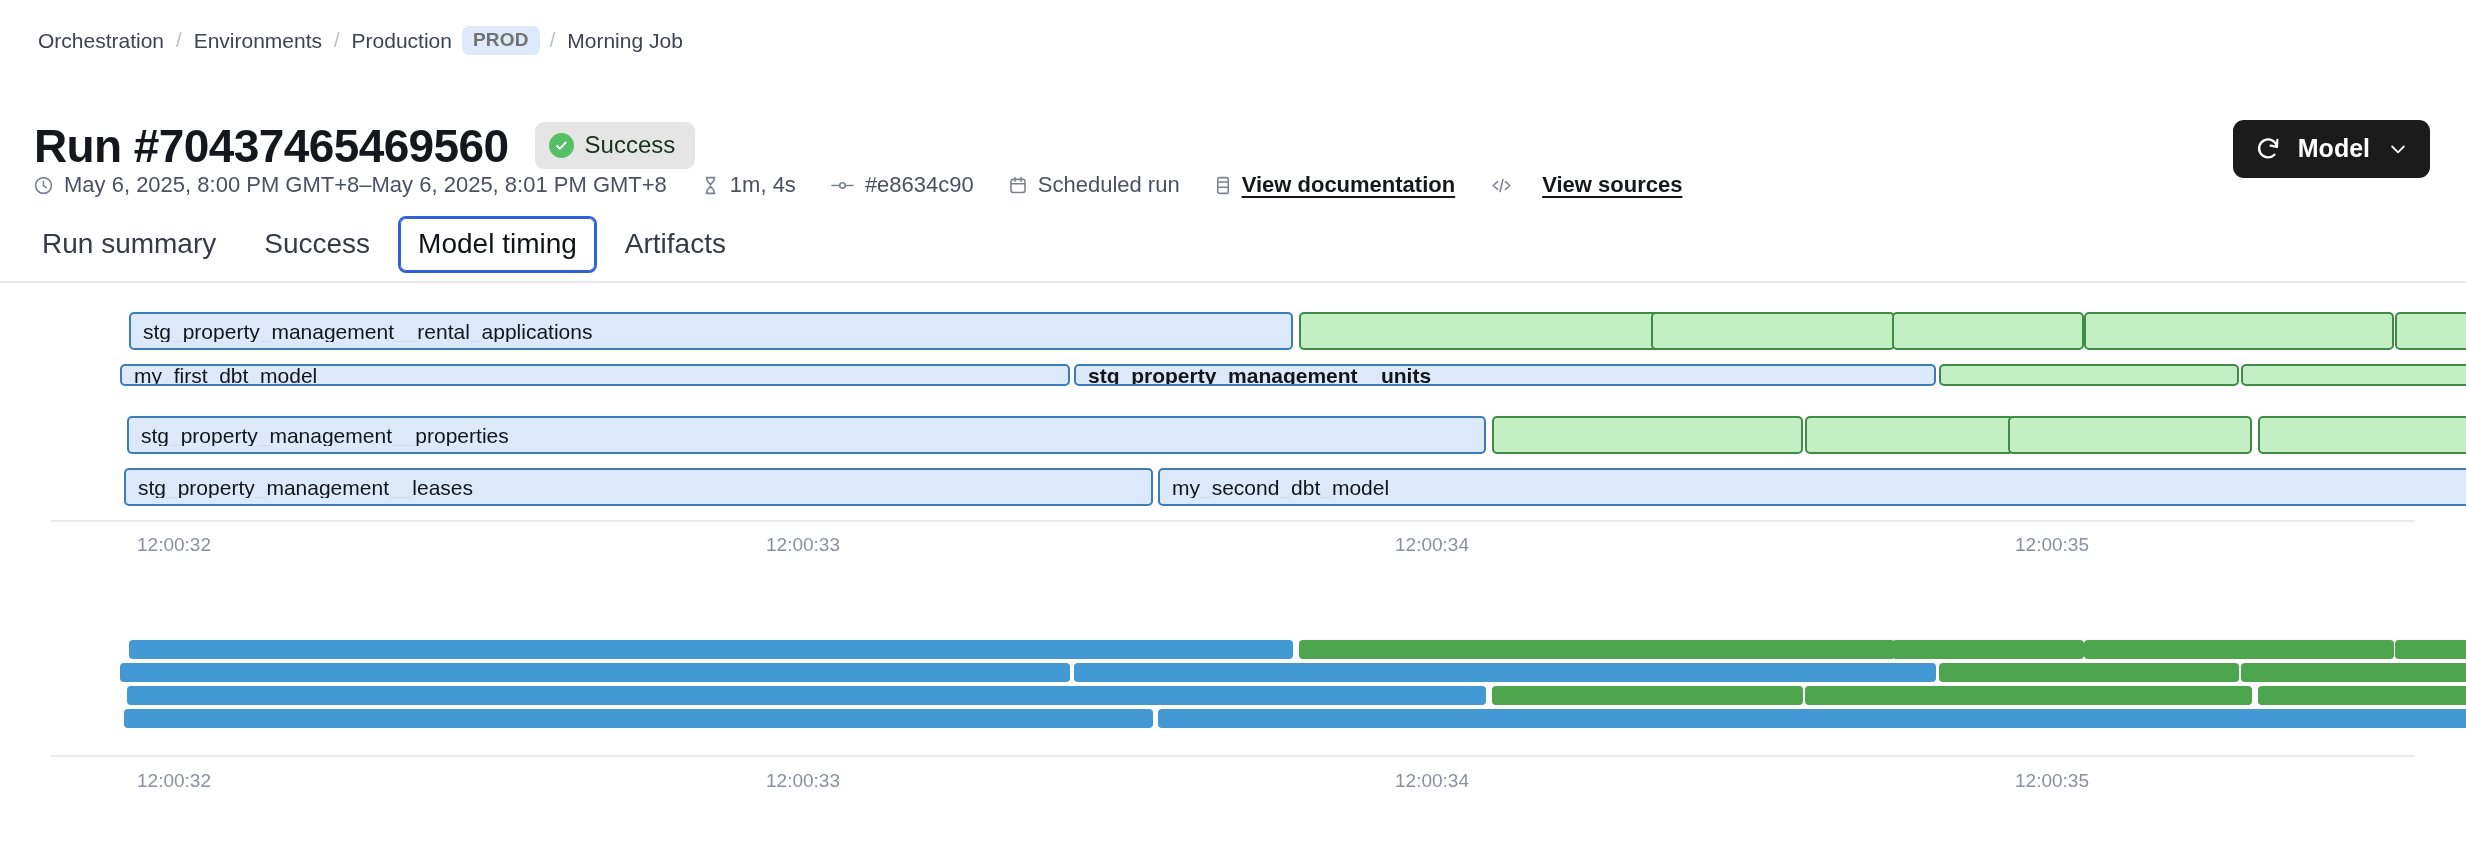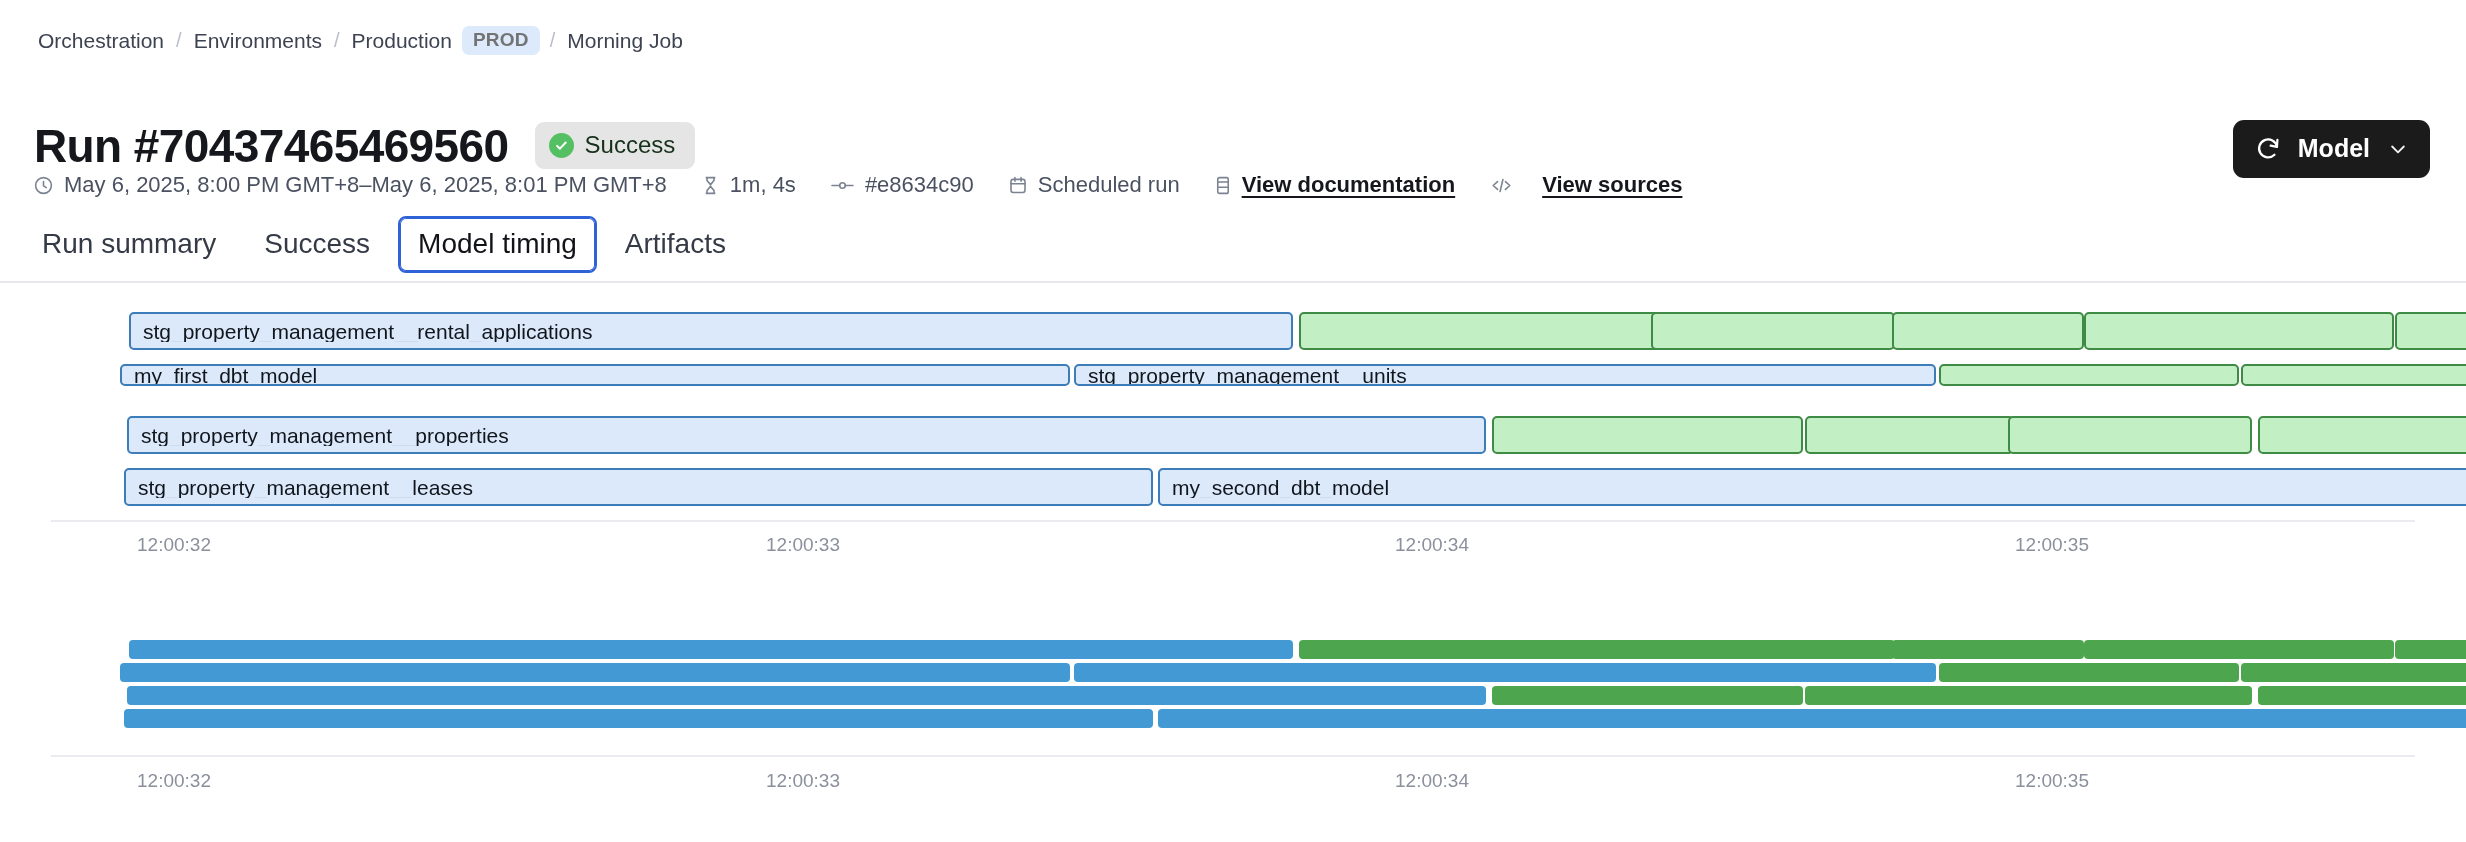--- a/index.html
+++ b/index.html
@@ -264,21 +264,21 @@
           <div class="seg green" style="left: 1299px; width: 362px;"></div>
           <div class="seg green" style="left: 1651px; width: 244px;"></div>
           <div class="seg green" style="left: 1892px; width: 192px;"></div>
           <div class="seg green" style="left: 2084px; width: 310px;"></div>
           <div class="seg green" style="left: 2395px; width: 264px;"></div>
         </div>
         <div class="row" style="top: 52px; height: 22px;">
           <div class="seg blue" style="left: 120px; width: 950px;">
             <span class="seg-label">my_first_dbt_model</span>
           </div>
-          <div class="seg blue" style="left: 1074px; width: 862px;">
+          <div class="seg blue" style="left: 1074px; width: 862px; font-weight: bold;">
             <span class="seg-label">stg_property_management__units</span>
           </div>
           <div class="seg green" style="left: 1939px; width: 300px;"></div>
           <div class="seg green" style="left: 2241px; width: 799px;"></div>
         </div>
         <div class="row" style="top: 104px; height: 38px;">
           <div class="seg blue" style="left: 127px; width: 1359px;">
             <span class="seg-label">stg_property_management__properties</span>
           </div>
           <div class="seg green" style="left: 1492px; width: 311px;"></div>

